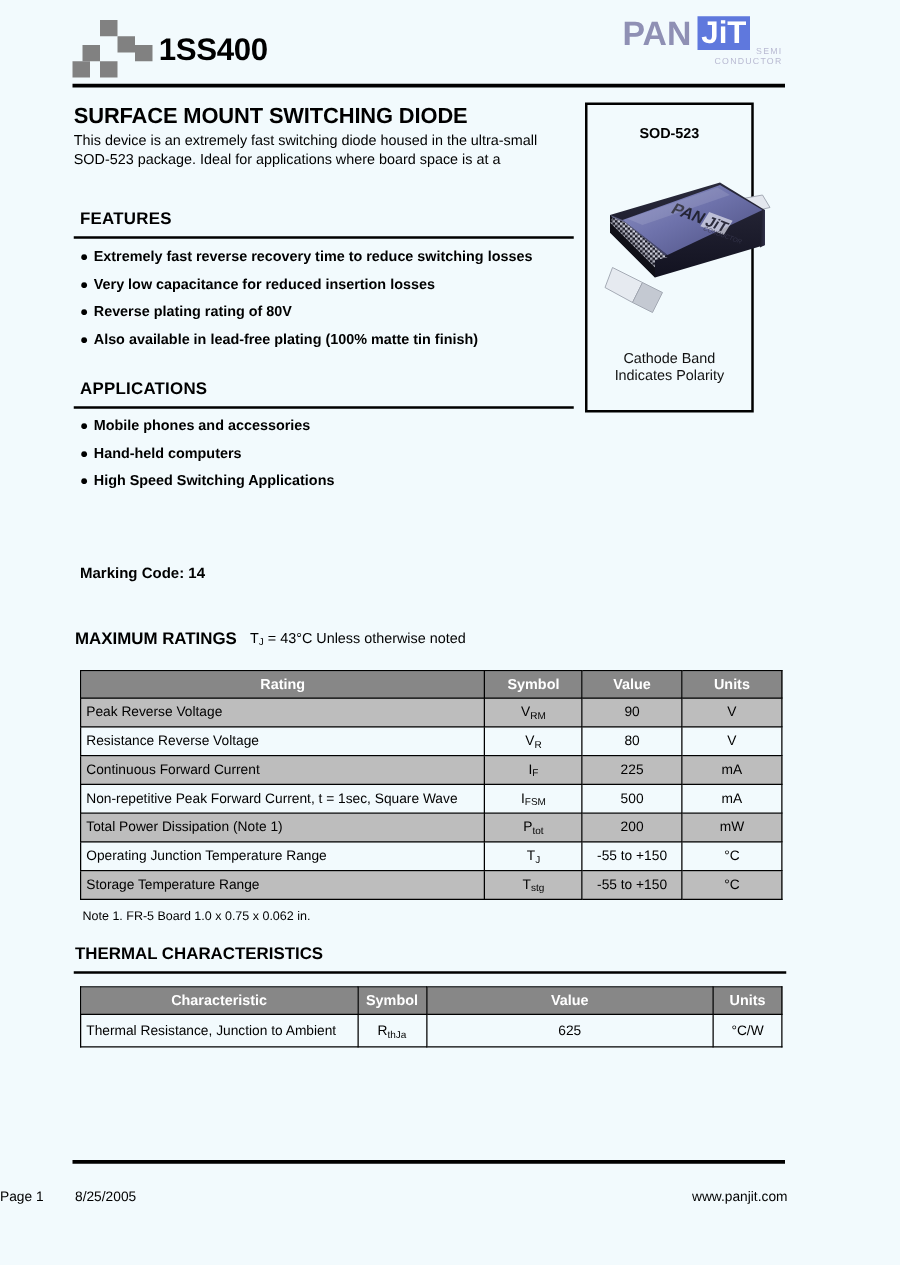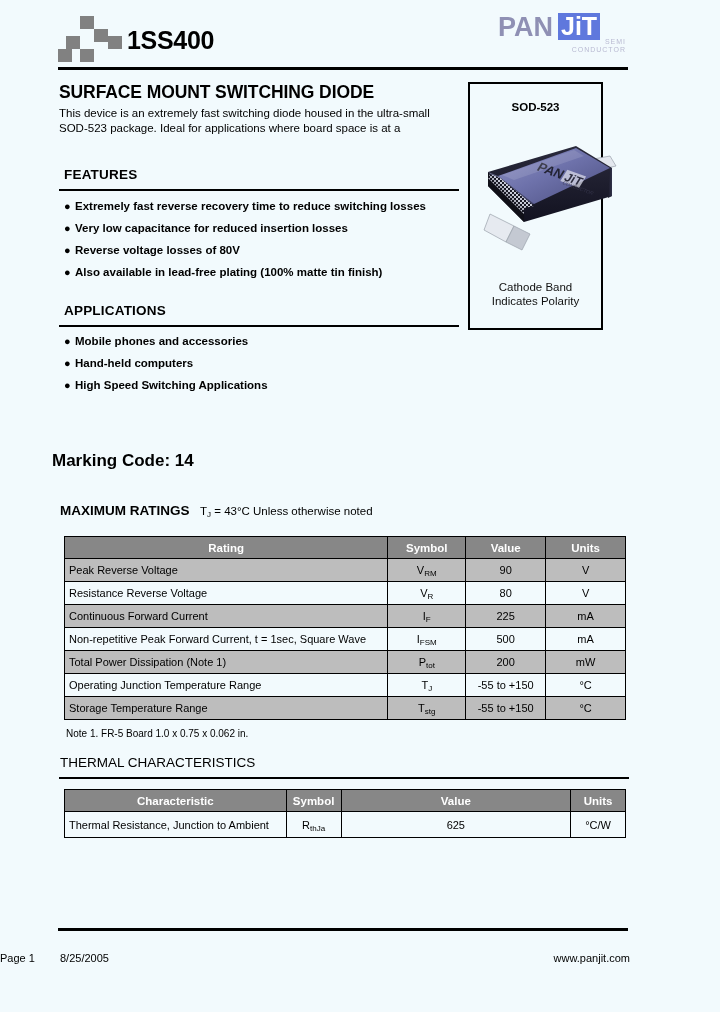--- a/index.html
+++ b/index.html
@@ -115,34 +115,34 @@
     width: 146px; height: 132px;
   }
   #pkg-caption {
     position: absolute; left: 0; top: 196px; width: 100%;
     text-align: center; font-size: 11.5px; line-height: 14px;
     color: #111;
   }
 
   
   #marking-code {
-    position: absolute; left: 52px; top: 451px;
-    font-size: 17px; font-weight: bold;
+    position: absolute; left: 64px; top: 451px;
+    font-size: 12px; font-weight: bold;
   }
   #max-ratings-head {
     position: absolute; left: 60px; top: 503px;
     font-size: 13.5px; font-weight: bold;
   }
   #max-ratings-cond {
     position: absolute; left: 200px; top: 505px;
     font-size: 11.5px;
   }
   #thermal-head {
     position: absolute; left: 60px; top: 755px;
-    font-size: 13.5px; font-weight: normal;
+    font-size: 13.5px; font-weight: bold;
   }
   #thermal-rule {
     position: absolute; left: 59px; top: 777px;
     width: 570px; height: 2px; background: #000;
   }
   #note1 {
     position: absolute; left: 66px; top: 728px;
     font-size: 10px;
   }
 
@@ -239,21 +239,21 @@
   <div class="bullet-row">
     <span class="bullet-dot">●</span>
     <span class="bullet-text">Extremely fast reverse recovery time to reduce switching losses</span>
   </div>
   <div class="bullet-row">
     <span class="bullet-dot">●</span>
     <span class="bullet-text">Very low capacitance for reduced insertion losses</span>
   </div>
   <div class="bullet-row">
     <span class="bullet-dot">●</span>
-    <span class="bullet-text">Reverse voltage losses of 80V</span>
+    <span class="bullet-text">Reverse plating rating of 80V</span>
   </div>
   <div class="bullet-row">
     <span class="bullet-dot">●</span>
     <span class="bullet-text">Also available in lead-free plating (100% matte tin finish)</span>
   </div>
 </div>
 
 <div class="section-head" style="top:303px;">APPLICATIONS</div>
 <div class="section-rule" style="top:325px;"></div>
 

